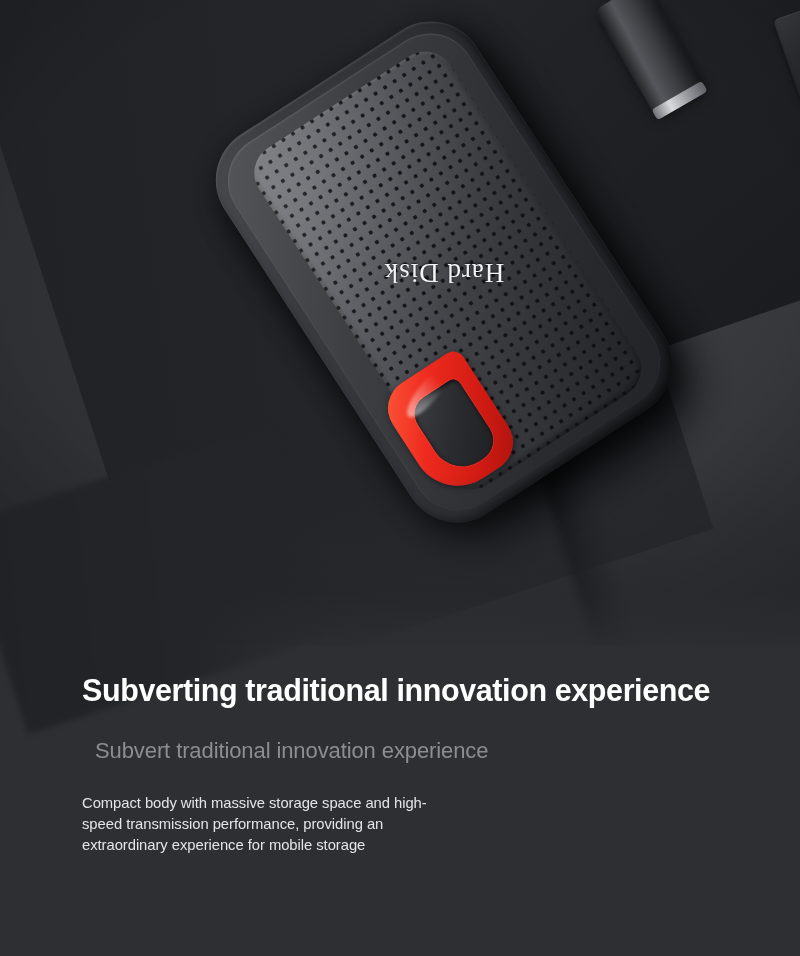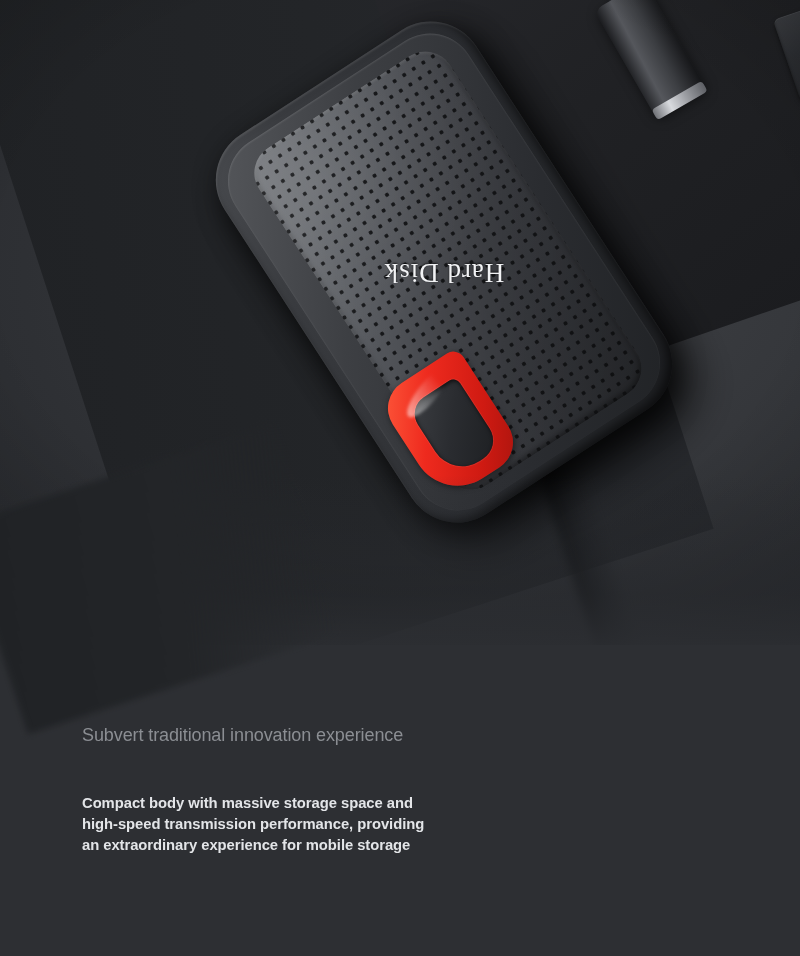--- a/index.html
+++ b/index.html
@@ -268,22 +268,22 @@
     font-size: 30.5px;
     font-weight: 700;
     color: #ffffff;
     letter-spacing: -0.4px;
     white-space: nowrap;
   }
   .subheadline {
     position: absolute;
     left: 82px;
     top: 80px;
-    margin: 0;
-    font-size: 18px;
+    margin: 13px;
+    font-size: 22px;
     font-weight: 400;
     color: #8b8e93;
     letter-spacing: -0.1px;
     white-space: nowrap;
   }
 
   .columns {
     position: absolute;
     left: 82px;
     top: 148px;
@@ -293,21 +293,21 @@
   }
   .col {
     width: 345px;
   }
   .col.right { width: 300px; }
   .col p {
     margin: 0;
     font-size: 14.8px;
     line-height: 21px;
     color: #e3e5e8;
-    font-weight: 700;
+    font-weight: 400;
     letter-spacing: -0.05px;
   }
 </style>
 </head>
 <body>
 
 <div class="banner">
 
   <div class="hero">
 
@@ -348,20 +348,21 @@
         <div class="loop-gloss"></div>
       </div>
     </div>
 
     <div class="hero-vignette"></div>
   </div>
 
   <div class="copy">
     <div class="copy-bleed"></div>
 
+    <h1 class="headline">Subverting traditional innovation experience</h1>
 
     <h2 class="subheadline">Subvert traditional innovation experience</h2>
 
     <div class="columns">
       <div class="col left">
         <p>Compact body with massive storage space and high-speed transmission performance, providing an extraordinary experience for mobile storage</p>
       </div>
     </div>
   </div>
 

